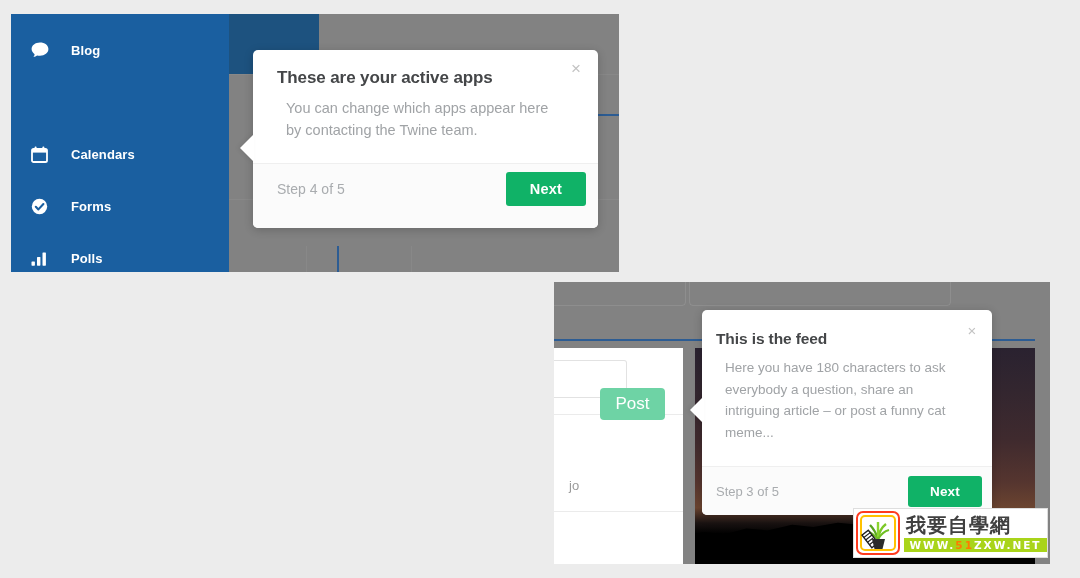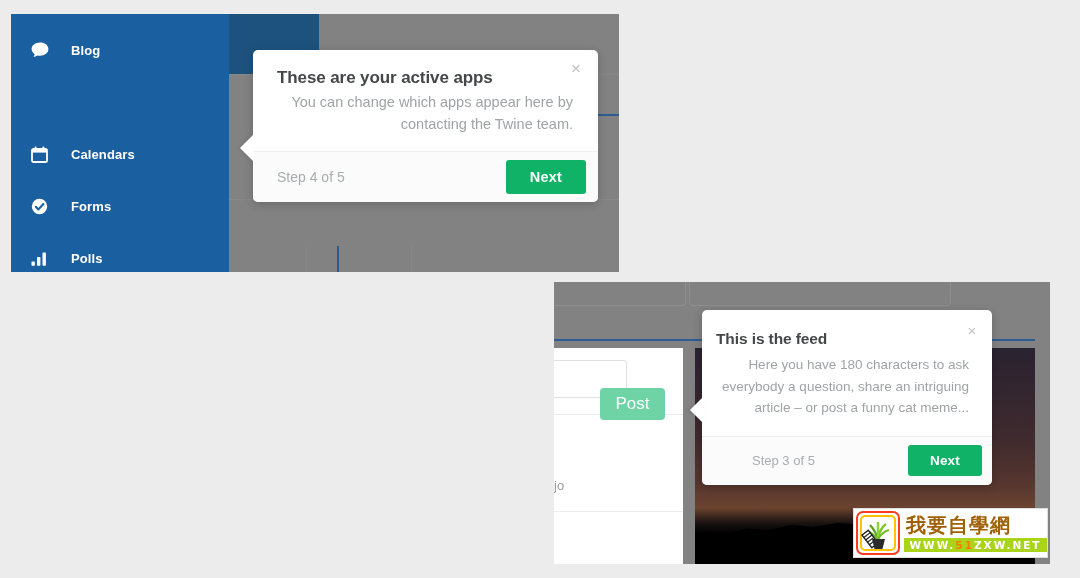--- a/index.html
+++ b/index.html
@@ -215,21 +215,21 @@
     position: absolute;
     left: 0;
     top: 230px;
     width: 129px;
     height: 52px;
     background: #ffffff;
     z-index: 3;
   }
   .feed-snippet {
     position: absolute;
-    left: 0px;
+    left: 15px;
     top: 196px;
     font-size: 13px;
     color: #9a9a9a;
     z-index: 4;
   }
   
   .photo {
     position: absolute;
     left: 129px;
     top: 66px;
@@ -310,32 +310,31 @@
     font-size: 17px;
     font-weight: bold;
     color: #444648;
     margin: 0 0 3px 0;
     letter-spacing: -0.1px;
   }
   .tooltip .tt-text {
     font-size: 14.5px;
     color: #a0a3a6;
     line-height: 1.55;
-    margin: 3px;
-    text-align: right;
+    margin: 9px;
   }
   .tooltip .tt-footer {
     border-top: 1px solid #efefef;
     background: #fbfbfb;
     border-radius: 0 0 5px 5px;
     height: 50px;
     display: flex;
     align-items: center;
     justify-content: space-between;
-    padding: 0 12px 0 24px;
+    padding: 0 12px 14px 24px;
   }
   .tooltip .tt-step {
     font-size: 14px;
     color: #a9acaf;
   }
   .tooltip .tt-next {
     background: #10b267;
     color: #ffffff;
     border: none;
     border-radius: 3px;
@@ -370,21 +369,21 @@
   #tooltip-feed {
     left: 702px;
     top: 310px;
     width: 290px;
   }
   #tooltip-feed .tt-body { padding: 20px 20px 14px 14px; }
   #tooltip-feed .tt-footer { padding: 0 10px 0 14px; height: 48px; }
   #tooltip-feed .tt-arrow { top: 86px; left: -12px; }
   #tooltip-feed .tt-title { font-size: 15.5px; margin-bottom: 6px; }
   #tooltip-feed .tt-text { font-size: 13.5px; line-height: 1.6; }
-  #tooltip-feed .tt-step { font-size: 13px; margin-left: 36px; }
+  #tooltip-feed .tt-step { font-size: 13px; }
   #tooltip-feed .tt-next { padding: 8px 22px; font-size: 13.5px; }
   #tooltip-feed .tt-close { top: 10px; right: 10px; font-size: 15px; }
 
   
   #watermark {
     position: absolute;
     left: 853px;
     top: 508px;
     width: 193px;
     height: 48px;
@@ -416,21 +415,21 @@
     flex: 1;
     display: flex;
     flex-direction: column;
     justify-content: center;
     height: 44px;
   }
   #watermark .wm-cn {
     font-family: "DejaVu Sans", sans-serif;
     font-size: 20px;
     font-weight: bold;
-    color: #a16207;
+    color: #404040;
     letter-spacing: 1px;
     line-height: 1;
     padding-left: 2px;
   }
   #watermark .wm-url {
     margin-top: 3px;
     background: #a9d41a;
     color: #ffffff;
     font-family: "DejaVu Sans", sans-serif;
     font-size: 10.5px;

